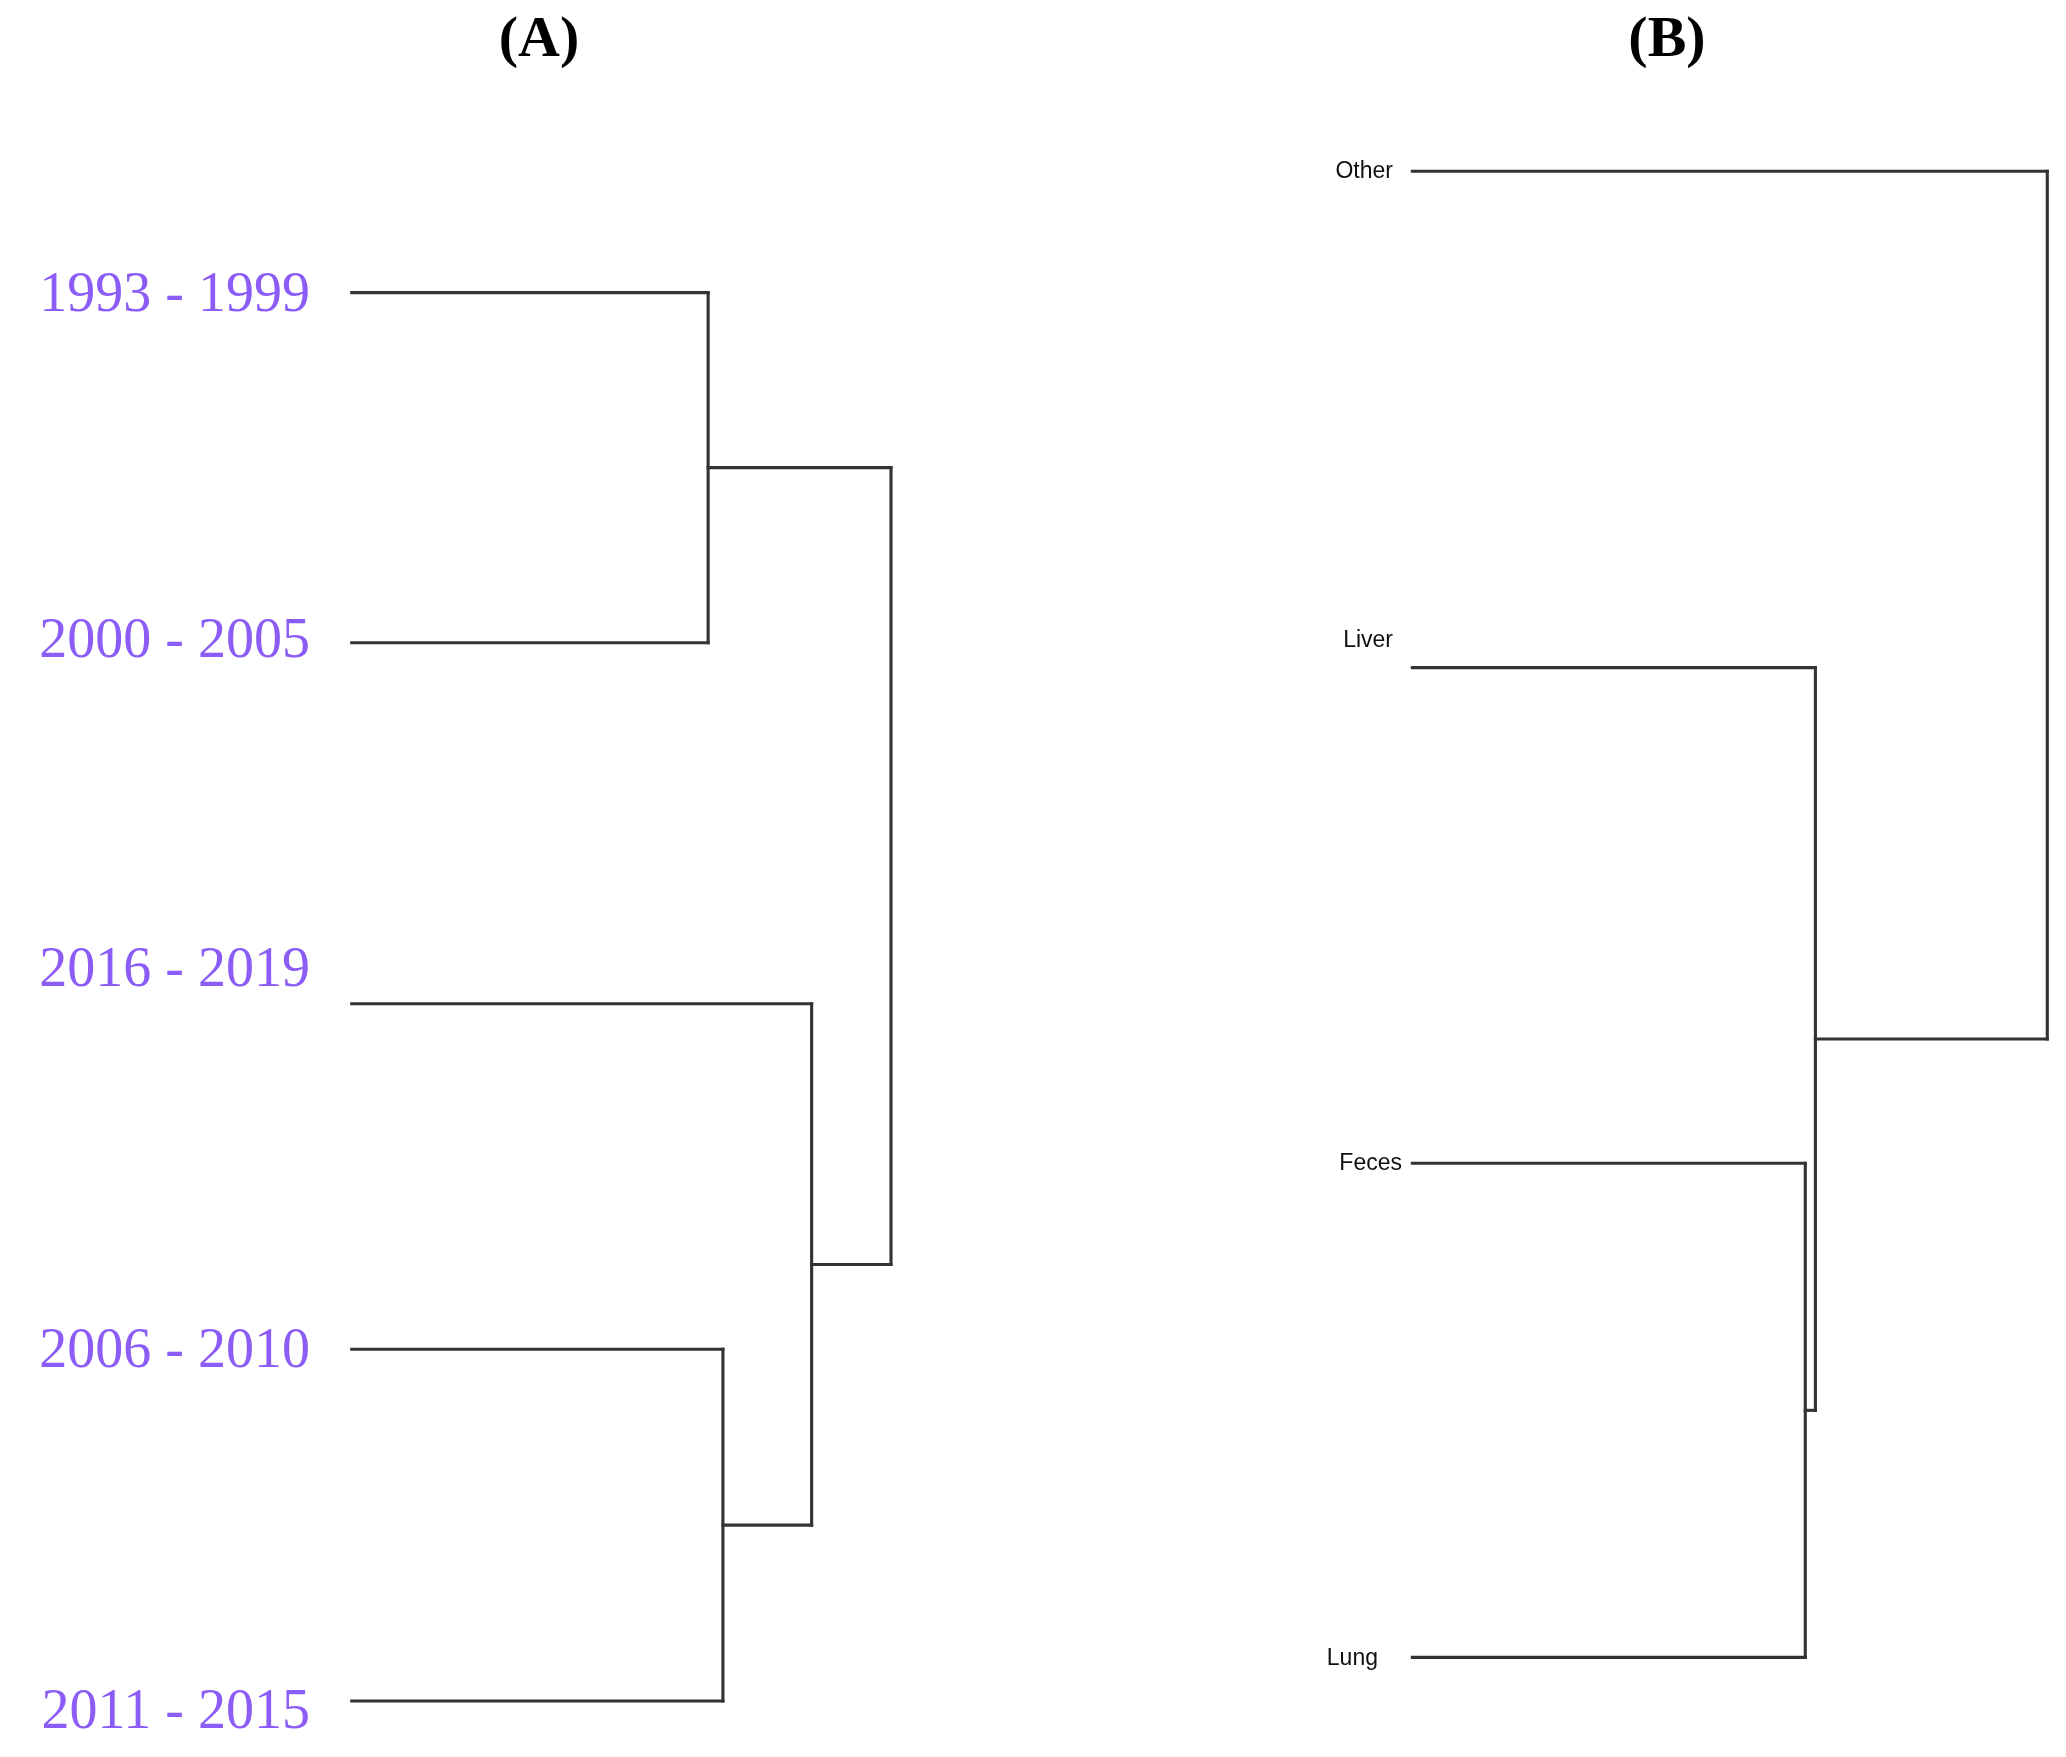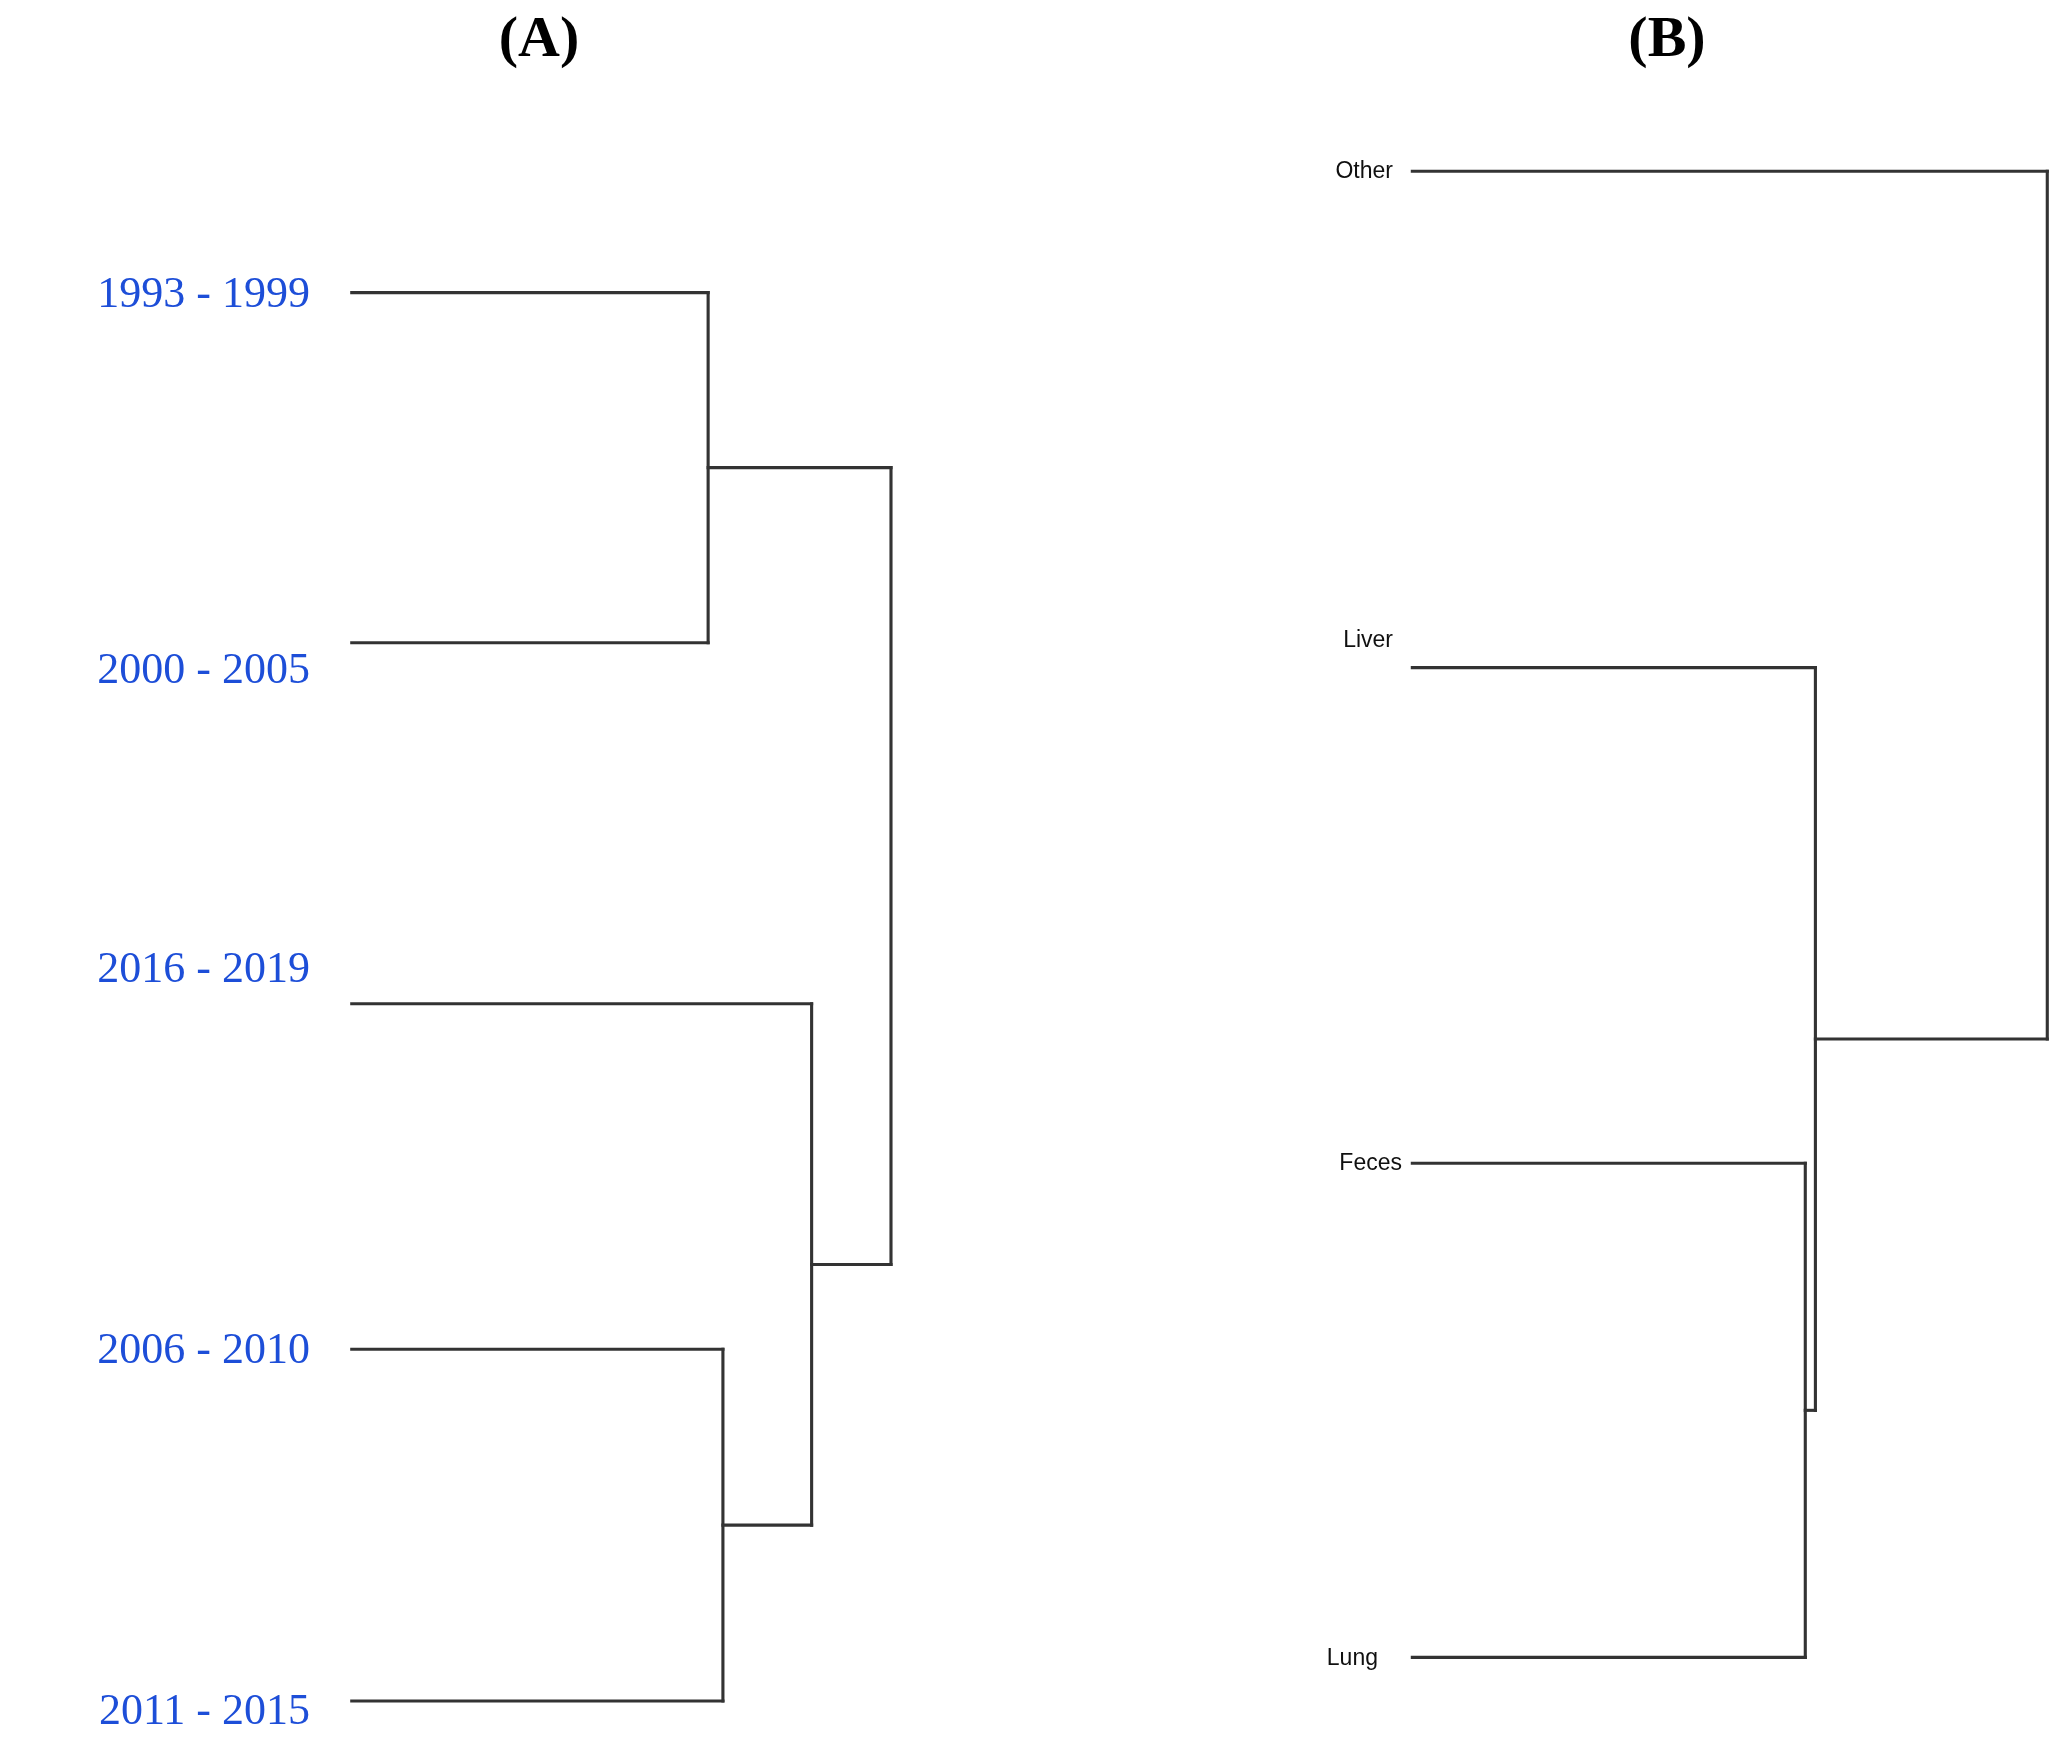--- a/index.html
+++ b/index.html
@@ -27,22 +27,22 @@
     white-space: nowrap;
   }
   .leaf-label {
     position: absolute;
     transform: translateY(-50%);
     white-space: nowrap;
     line-height: 1.1;
   }
   .label-a {
     font-family: "Liberation Serif", serif;
-    font-size: 44px;
-    color: #1d4ed8;
+    font-size: 56px;
+    color: #8b5cf6;
   }
   .label-b {
     font-family: "Liberation Sans", sans-serif;
     font-size: 23px;
     color: #101010;
   }
 </style>
 </head>
 <body>
 
@@ -73,21 +73,21 @@
         <line x1="2333" y1="1335.25" x2="2631" y2="1335.25" stroke="#333333" stroke-width="4" stroke-linecap="square"></line>
         <line x1="2631" y1="220" x2="2631" y2="1335.25" stroke="#333333" stroke-width="4" stroke-linecap="square"></line>
       </g>
   </svg>
 
   <div class="panel-title" style="left: 539px; top: 4.7px;">(A)</div>
   <div class="panel-title" style="left: 1667px; top: 4.7px;">(B)</div>
 
   <div>
       <div class="leaf-label label-a" style="right: 1756px; top: 293px;">1993 - 1999</div>
-      <div class="leaf-label label-a" style="right: 1756px; top: 669px;">2000 - 2005</div>
+      <div class="leaf-label label-a" style="right: 1756px; top: 639px;">2000 - 2005</div>
       <div class="leaf-label label-a" style="right: 1756px; top: 968px;">2016 - 2019</div>
       <div class="leaf-label label-a" style="right: 1756px; top: 1349px; margin-left: 24px;">2006 - 2010</div>
       <div class="leaf-label label-a" style="right: 1756px; top: 1701px; margin-top: 9px;">2011 - 2015</div>
     </div>
   <div>
       <div class="leaf-label label-b" style="right: 673px; top: 171px;">Other</div>
       <div class="leaf-label label-b" style="right: 673px; top: 640px;">Liver</div>
       <div class="leaf-label label-b" style="right: 664px; top: 1163px;">Feces</div>
       <div class="leaf-label label-b" style="right: 688px; top: 1658px;">Lung</div>
     </div>

